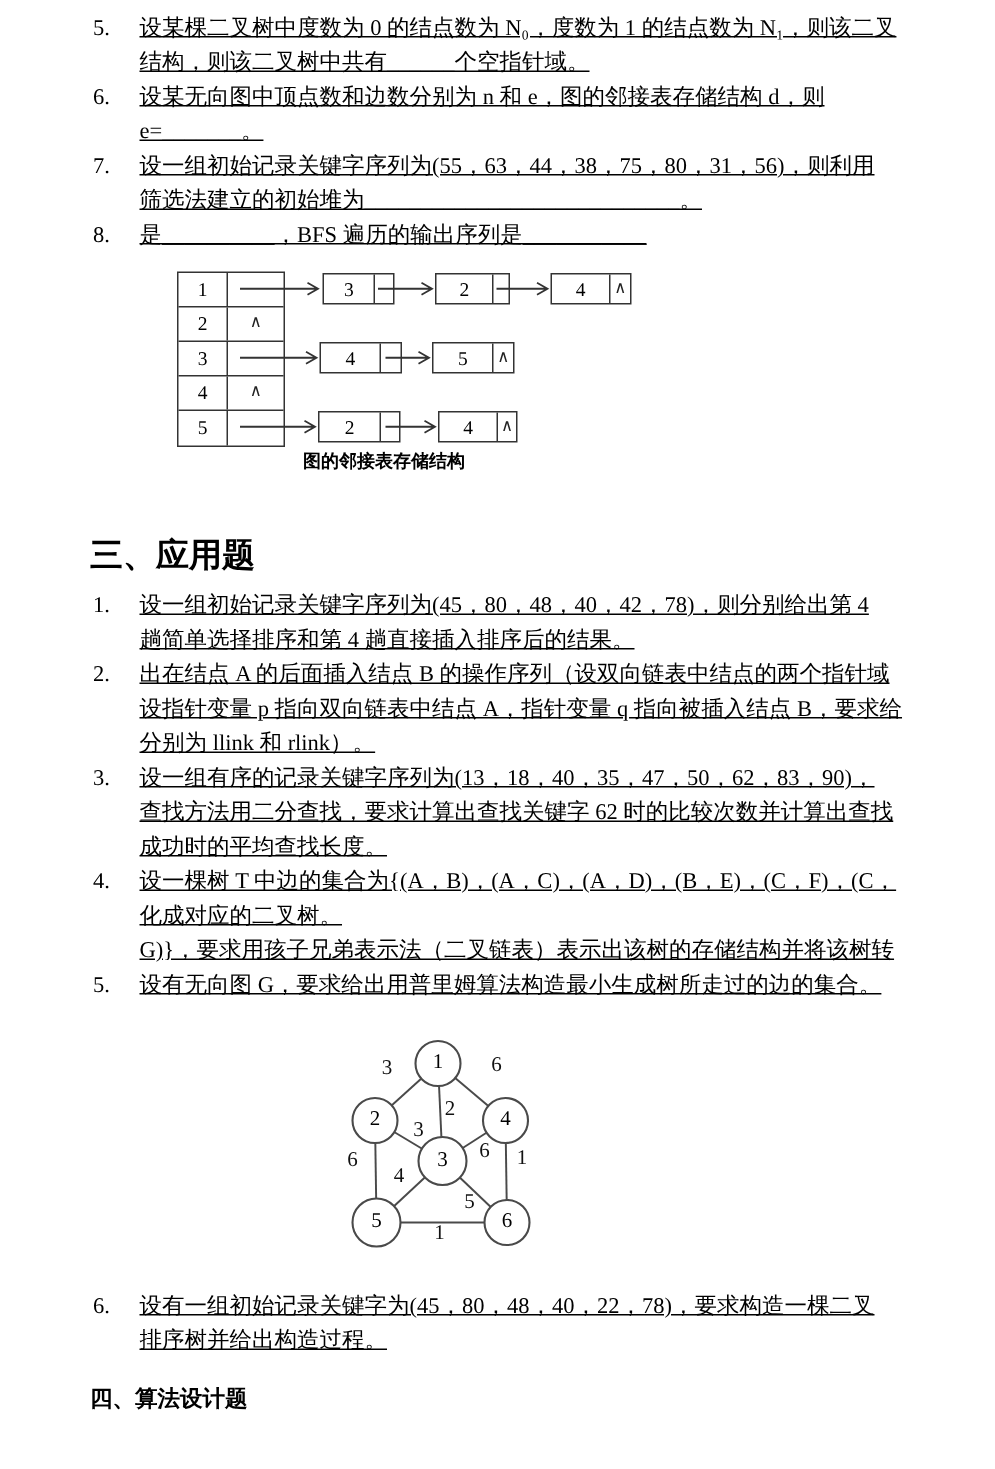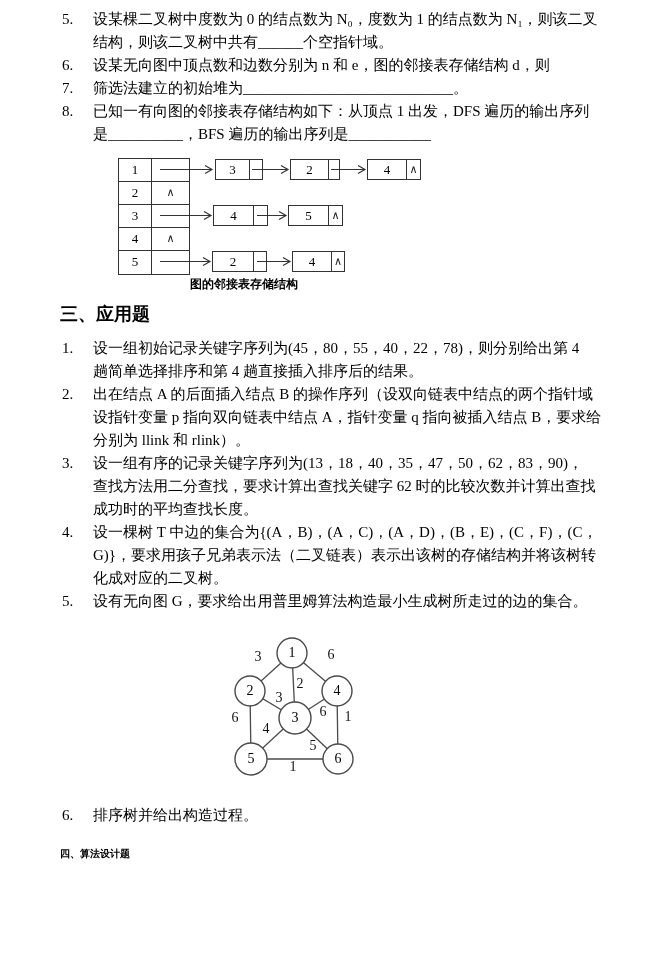--- a/index.html
+++ b/index.html
@@ -4,42 +4,42 @@
 <style>
   html,body{margin:0;padding:0;}
   body{
     width:663px;height:979px;background:#ffffff;color:#000;
     font-family:"Liberation Serif","DejaVu Serif",serif;
     overflow:hidden;
   }
   .doc{padding:8px 34px 0 62px;position:relative;}
   .q-item{display:flex;font-size:15px;line-height:23px;}
   .q-item .num{flex:none;width:31px;}
-  .q-lines{flex:1;min-width:0;}
+  .q-lines{flex:1;min-width:0;text-decoration:underline;}
   .q-line{white-space:nowrap;}
   .sec-title{
     font-family:"Liberation Sans","DejaVu Sans",sans-serif;
-    font-weight:bold;font-size:18px;line-height:24px;
-    margin:10px 0 11px -2px;
+    font-weight:bold;font-size:22px;line-height:24px;
+    margin:43px 0 11px -2px;
   }
-  .sec-title.small{font-size:10px;line-height:21px;margin:16px 0 0 -2px;}
+  .sec-title.small{font-size:15px;line-height:21px;margin:16px 0 0 -2px;}
 
   
   .adj{position:relative;height:136px;margin:10px 0 0 -62px;width:663px;}
   .adj-svg{position:absolute;left:0;top:0;}
   .adj-table{position:absolute;left:118px;top:2px;width:70px;height:115px;border:1px solid #333;box-sizing:content-box;}
   .adj-trow{height:23px;box-sizing:border-box;border-bottom:1px solid #333;display:flex;font-size:13px;}
   .adj-trow:last-child{border-bottom:none;}
   .adj-vcell{width:32px;border-right:1px solid #333;text-align:center;line-height:21px;}
   .adj-pcell{flex:1;text-align:center;line-height:21px;font-size:11px;color:#222;}
   .adj-node{position:absolute;height:21px;border:1px solid #333;display:flex;box-sizing:border-box;background:#fff;font-size:13px;}
   .adj-node .val{border-right:1px solid #333;text-align:center;line-height:19px;}
   .adj-node .ptr{flex:1;text-align:center;line-height:19px;font-size:11px;color:#222;}
   .adj-caption{
-    position:absolute;left:190px;top:120px;width:120px;text-align:left;
+    position:absolute;left:190px;top:120px;width:120px;text-align:right;
     font-size:12px;font-weight:bold;
     font-family:"Liberation Sans","DejaVu Sans",sans-serif;
   }
 
   
   .graph{position:relative;height:170px;margin:11px 0 0 -62px;width:663px;}
   .graph-svg{position:absolute;left:0;top:0;}
   .g-node-label{position:absolute;width:30px;text-align:center;font-size:14px;line-height:18px;}
   .g-weight{position:absolute;width:14px;text-align:center;font-size:14px;line-height:18px;color:#111;}
   .after-graph{margin-top:10px;}
@@ -53,32 +53,33 @@
     <span class="num">5.</span>
     <div class="q-lines">
       <div class="q-line">设某棵二叉树中度数为 0 的结点数为 N₀，度数为 1 的结点数为 N₁，则该二叉</div>
       <div class="q-line">结构，则该二叉树中共有______个空指针域。</div>
     </div>
   </div>
   <div class="q-item">
     <span class="num">6.</span>
     <div class="q-lines">
       <div class="q-line">设某无向图中顶点数和边数分别为 n 和 e，图的邻接表存储结构 d，则</div>
+      <div class="q-line">e=_______。</div>
     </div>
   </div>
   <div class="q-item">
     <span class="num">7.</span>
     <div class="q-lines">
+      <div class="q-line">设一组初始记录关键字序列为(55，63，44，38，75，80，31，56)，则利用</div>
       <div class="q-line">筛选法建立的初始堆为____________________________。</div>
     </div>
   </div>
   <div class="q-item">
     <span class="num">8.</span>
     <div class="q-lines">
-      <div class="q-line">已知一有向图的邻接表存储结构如下：从顶点 1 出发，DFS 遍历的输出序列</div>
       <div class="q-line">是__________，BFS 遍历的输出序列是___________</div>
     </div>
   </div>
 
   <div class="adj">
     <div class="adj-table">
       <div class="adj-trow">
         <div class="adj-vcell">1</div>
         <div class="adj-pcell"></div>
       </div>
@@ -144,21 +145,21 @@
     </svg>
 
     <div class="adj-caption">图的邻接表存储结构</div>
   </div>
 
   <div class="sec-title">三、应用题</div>
 
   <div class="q-item">
     <span class="num">1.</span>
     <div class="q-lines">
-      <div class="q-line">设一组初始记录关键字序列为(45，80，55，40，22，78)，则分别给出第 4</div>
+      <div class="q-line">设一组初始记录关键字序列为(45，80，48，40，42，78)，则分别给出第 4</div>
       <div class="q-line">趟简单选择排序和第 4 趟直接插入排序后的结果。</div>
     </div>
   </div>
   <div class="q-item">
     <span class="num">2.</span>
     <div class="q-lines">
       <div class="q-line">出在结点 A 的后面插入结点 B 的操作序列（设双向链表中结点的两个指针域</div>
       <div class="q-line">设指针变量 p 指向双向链表中结点 A，指针变量 q 指向被插入结点 B，要求给</div>
       <div class="q-line">分别为 llink 和 rlink）。</div>
     </div>
@@ -168,22 +169,22 @@
     <div class="q-lines">
       <div class="q-line">设一组有序的记录关键字序列为(13，18，40，35，47，50，62，83，90)，</div>
       <div class="q-line">查找方法用二分查找，要求计算出查找关键字 62 时的比较次数并计算出查找</div>
       <div class="q-line">成功时的平均查找长度。</div>
     </div>
   </div>
   <div class="q-item">
     <span class="num">4.</span>
     <div class="q-lines">
       <div class="q-line">设一棵树 T 中边的集合为{(A，B)，(A，C)，(A，D)，(B，E)，(C，F)，(C，</div>
+      <div class="q-line">化成对应的二叉树。</div>
       <div class="q-line">G)}，要求用孩子兄弟表示法（二叉链表）表示出该树的存储结构并将该树转</div>
-      <div class="q-line">化成对应的二叉树。</div>
     </div>
   </div>
   <div class="q-item">
     <span class="num">5.</span>
     <div class="q-lines">
       <div class="q-line">设有无向图 G，要求给出用普里姆算法构造最小生成树所走过的边的集合。</div>
     </div>
   </div>
 
   <div class="graph">
@@ -224,19 +225,20 @@
     <span class="g-weight" style="left:341px;top:84px;">1</span>
     <span class="g-weight" style="left:228px;top:85px;">6</span>
     <span class="g-weight" style="left:259px;top:96px;">4</span>
     <span class="g-weight" style="left:306px;top:113px;">5</span>
     <span class="g-weight" style="left:286px;top:134px;">1</span>
   </div>
 
   <div class="q-item after-graph">
     <span class="num">6.</span>
     <div class="q-lines">
+      <div class="q-line">设有一组初始记录关键字为(45，80，48，40，22，78)，要求构造一棵二叉</div>
       <div class="q-line">排序树并给出构造过程。</div>
     </div>
   </div>
 
   <div class="sec-title small">四、算法设计题</div>
 
 </div>
 
 </body></html>

